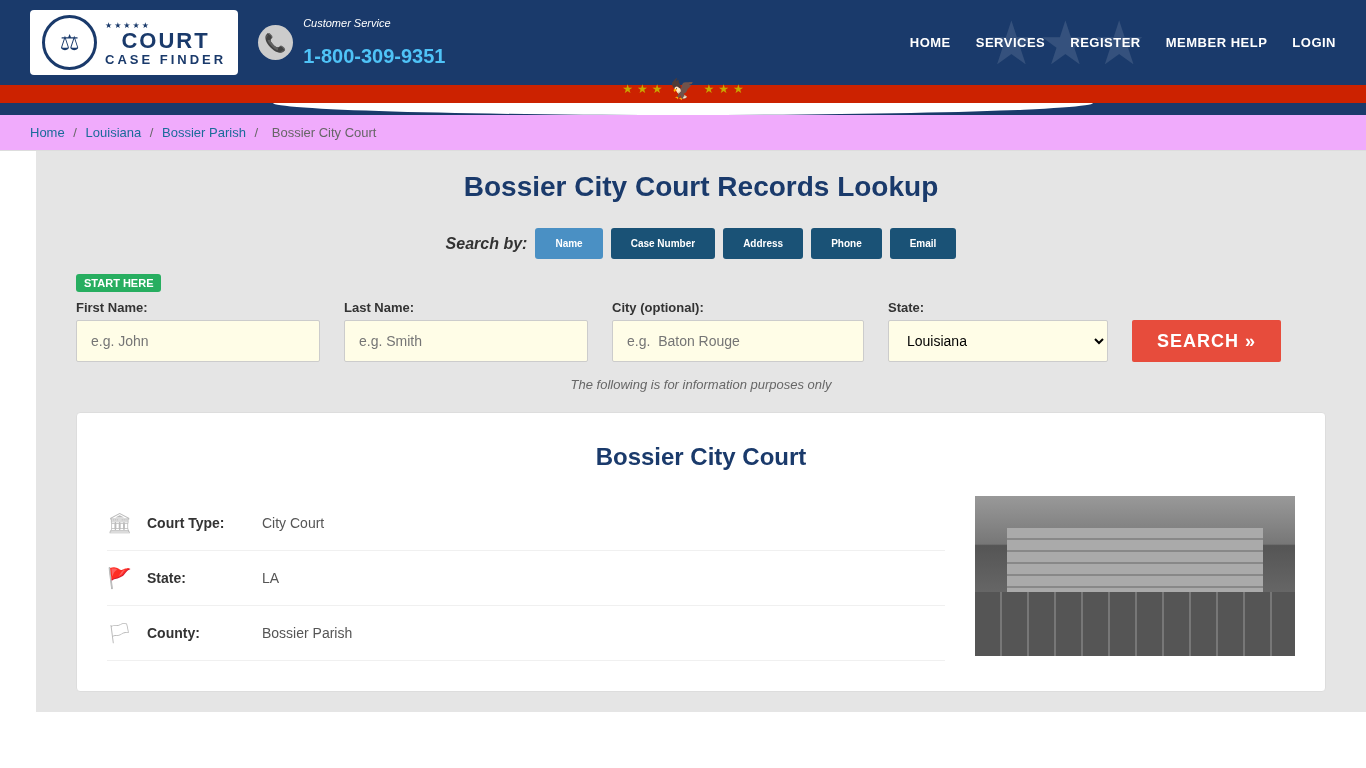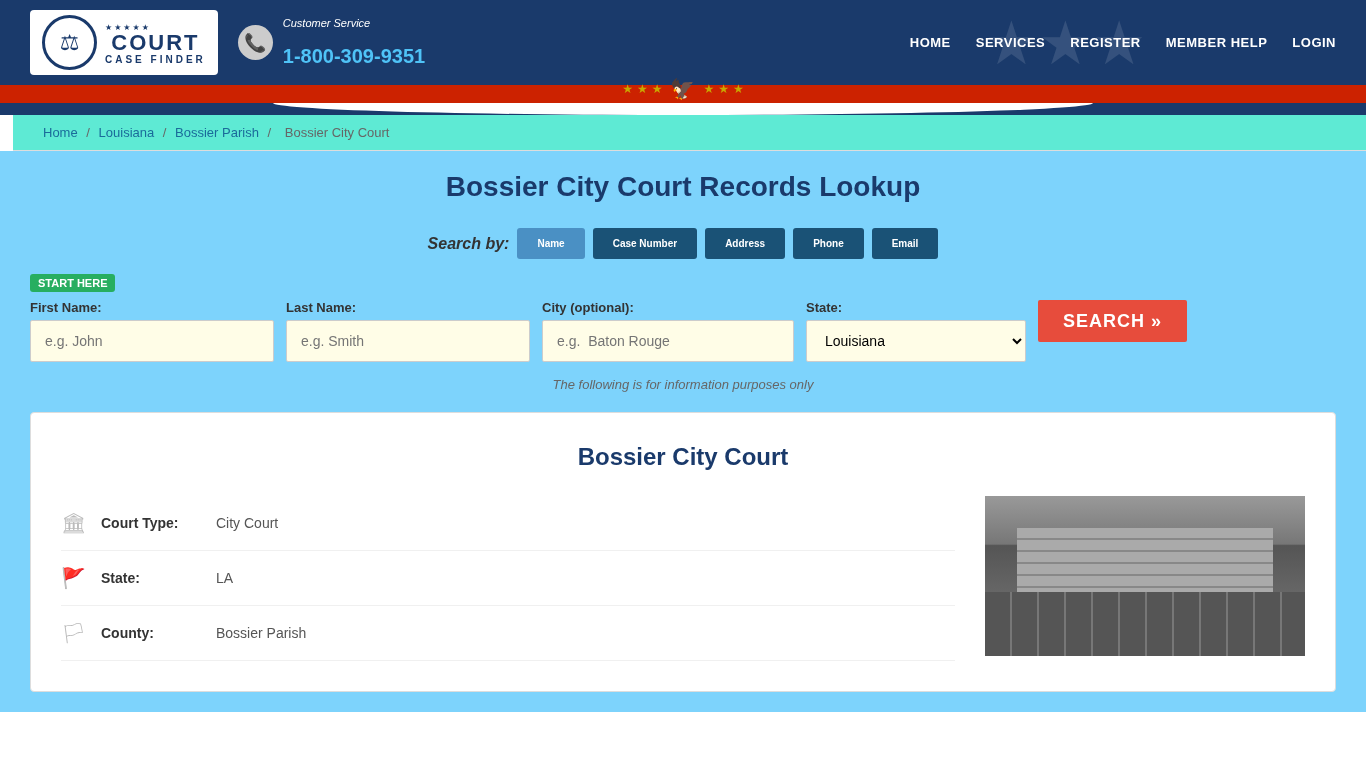--- a/index.html
+++ b/index.html
@@ -54,21 +54,21 @@
       margin-top: 2px;
     }
     .logo-court {
       font-size: 22px;
       font-weight: 900;
       color: #1a3a6b;
       letter-spacing: 2px;
       line-height: 1;
     }
     .logo-case-finder {
-      font-size: 10px;
+      font-size: 13px;
       letter-spacing: 3px;
       color: #1a3a6b;
       font-weight: bold;
     }
     .phone-section {
       display: flex;
       align-items: center;
       gap: 10px;
       z-index: 1;
     }
@@ -109,29 +109,28 @@
       gap: 8px;
       z-index: 10;
     }
     .star-row { display: flex; gap: 4px; align-items: center; }
     .star-gold { color: #c8a800; font-size: 12px; }
 
     
     .breadcrumb {
       padding: 10px 30px;
       font-size: 13px;
-      background: #5eead4;
+      background: #f0abfc;
       border-bottom: 1px solid #ddd;
-      margin-left: 13px;
     }
     .breadcrumb a { color: #1a6b9a; text-decoration: none; }
     .breadcrumb span { color: #666; margin: 0 5px; }
 
     
-    .main-content { padding: 20px 30px; background: #7dd3fc; }
+    .main-content { padding: 20px 40px; background: #e5e5e5; margin-left: 36px; }
 
     .page-title {
       text-align: center;
       font-size: 28px;
       font-weight: bold;
       color: #1a3a6b;
       margin-bottom: 25px;
     }
 
     
@@ -173,21 +172,22 @@
       font-size: 11px;
       font-weight: bold;
       padding: 3px 8px;
       border-radius: 3px;
       margin-bottom: 8px;
     }
 
     
     .search-form {
       display: flex;
-      gap: 12px;
+      align-items: flex-end;
+      gap: 24px;
       margin-bottom: 15px;
       flex-wrap: wrap;
     }
     .form-group { display: flex; flex-direction: column; }
     .form-label {
       font-size: 13px;
       font-weight: bold;
       margin-bottom: 5px;
       color: #333;
     }

